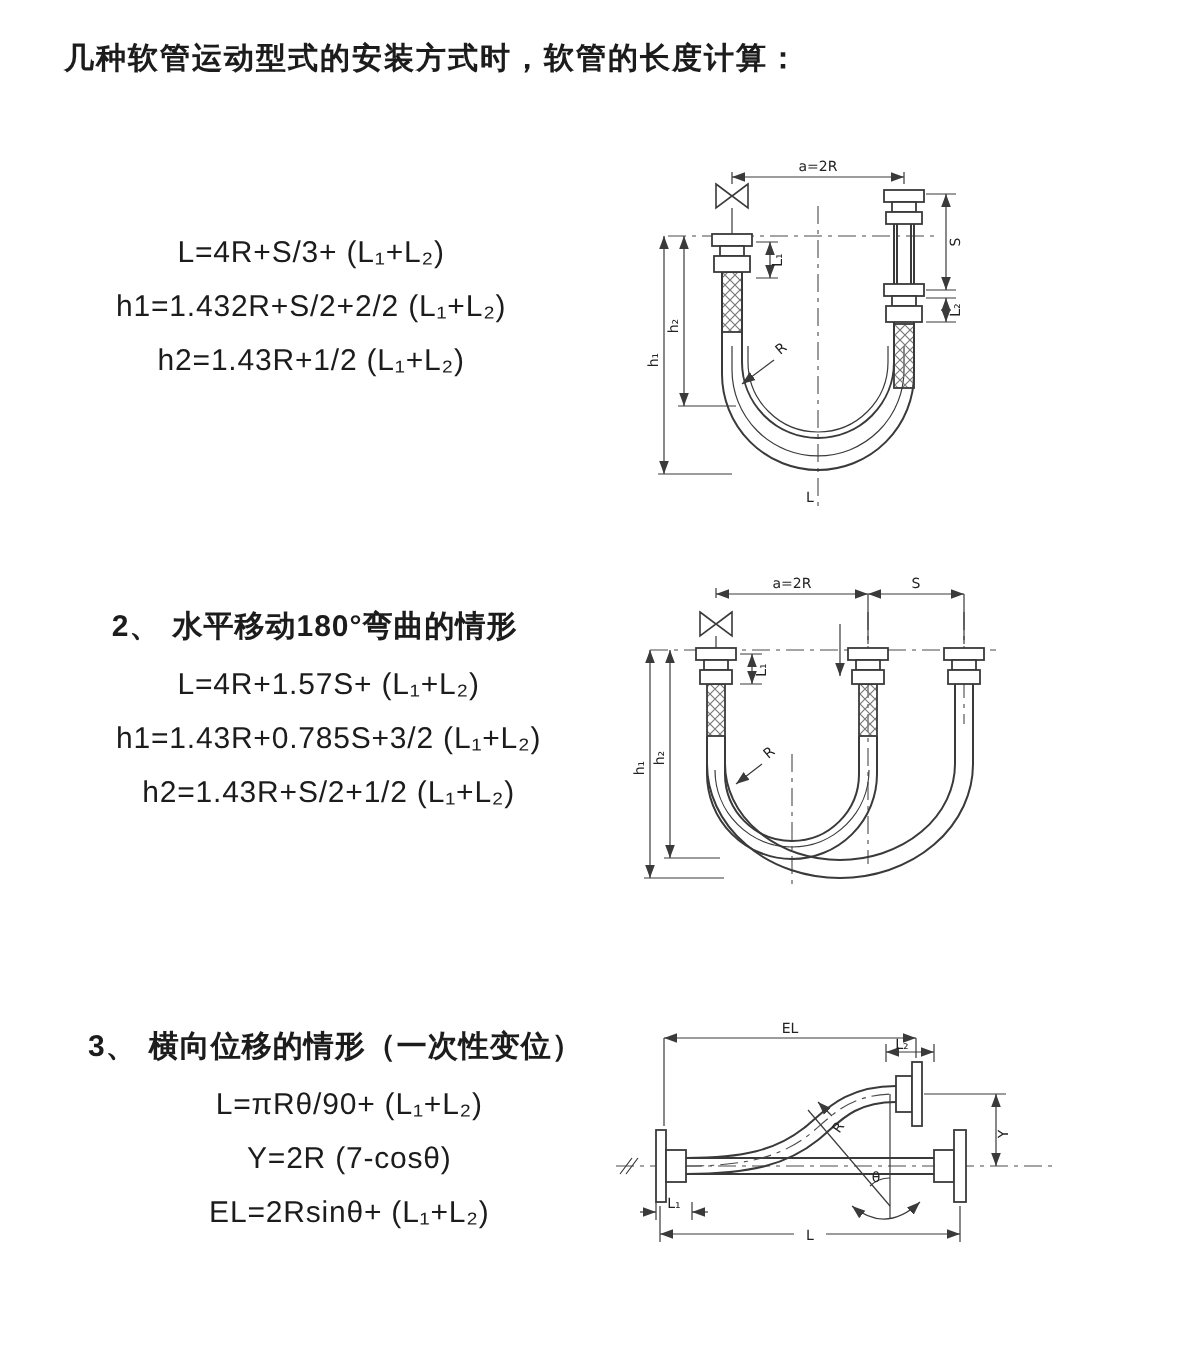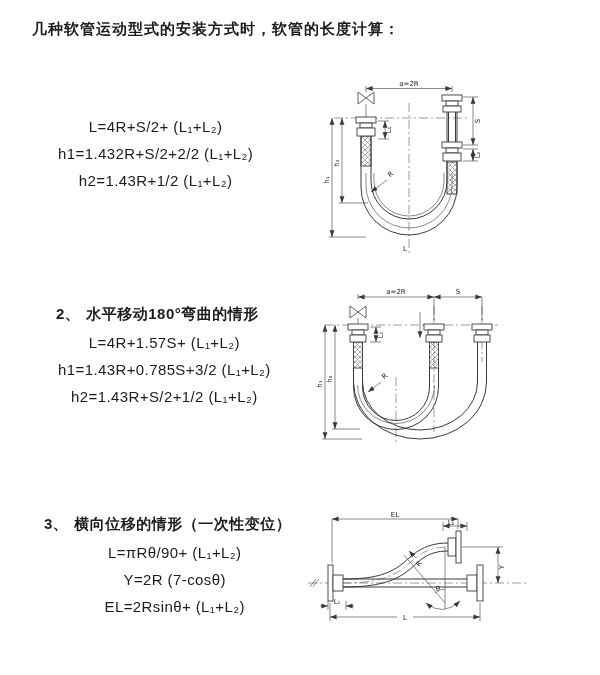--- a/index.html
+++ b/index.html
@@ -32,21 +32,21 @@
       </marker>
       <pattern id="xh" width="5" height="5" patternUnits="userSpaceOnUse">
         <path d="M 0 5 L 5 0 M 0 0 L 5 5" stroke="#787878" stroke-width="0.6" fill="none"></path>
       </pattern>
     </defs>
   </svg>
 
   <div class="title">几种软管运动型式的安装方式时，软管的长度计算：</div>
 
   <div class="section" style="top:108px;">
-    <div class="formula">L=4R+S/2+ (L₁+L₂)</div>
+    <div class="formula">L=4R+S/3+ (L₁+L₂)</div>
     <div class="formula">h1=1.432R+S/2+2/2 (L₁+L₂)</div>
     <div class="formula">h2=1.43R+1/2 (L₁+L₂)</div>
   </div>
 
   <div class="section" style="top:304px;">
     <div class="sec-heading">
       <span class="sec-num">2、</span><span>水平移动180°弯曲的情形</span>
     </div>
     <div class="formula">L=4R+1.57S+ (L₁+L₂)</div>
     <div class="formula">h1=1.43R+0.785S+3/2 (L₁+L₂)</div>

